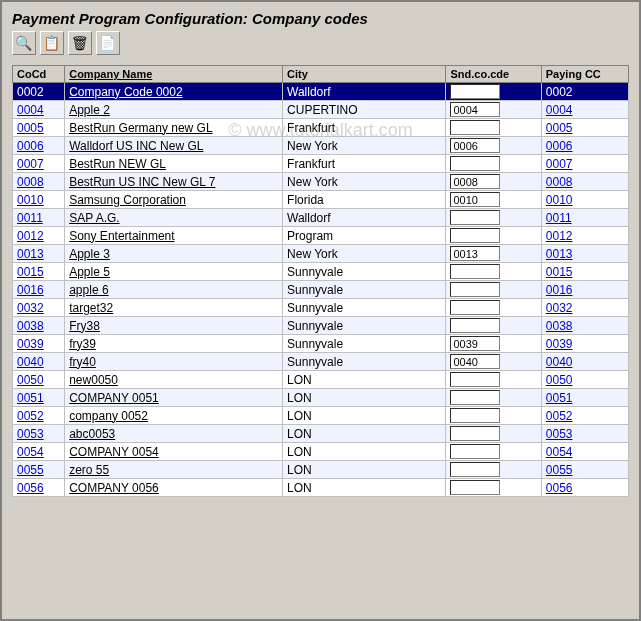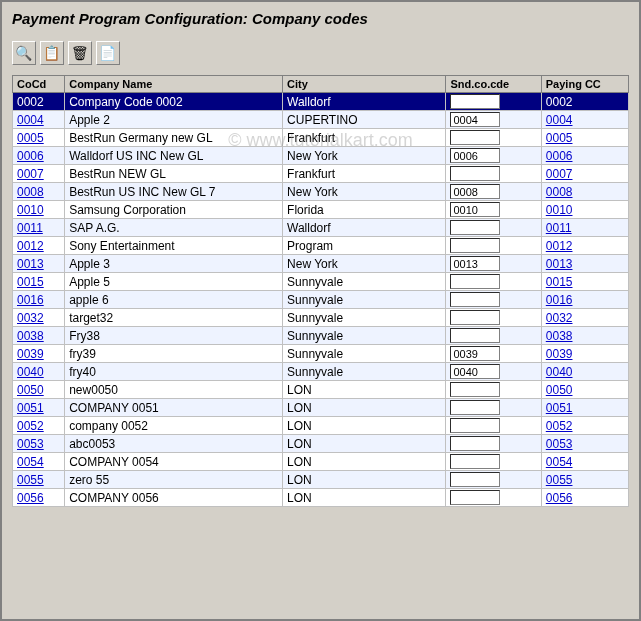--- a/index.html
+++ b/index.html
@@ -17,21 +17,21 @@
       border: 2px solid #808080;
     }
     .page-header {
       padding: 8px 10px 4px 10px;
     }
     .page-title {
       font-size: 15px;
       font-weight: bold;
       font-style: italic;
       color: #000;
-      margin-bottom: 14px;
+      margin-bottom: 4px;
     }
     .toolbar {
       display: flex;
       gap: 4px;
       margin-bottom: 6px;
       align-items: center;
     }
     .toolbar-btn {
       width: 24px;
       height: 24px;
@@ -89,20 +89,21 @@
     }
     tbody tr:first-child {
       background: #c8d8f8;
     }
     .cocd {
       color: #0000cc;
       width: 36px;
     }
     .company-name {
       width: 160px;
+      text-decoration: underline;
     }
     .city {
       width: 120px;
       margin-top: 46px;
     }
     .snd-co {
       width: 70px;
       margin-top: 8px;
     }
     .paying-cc {

